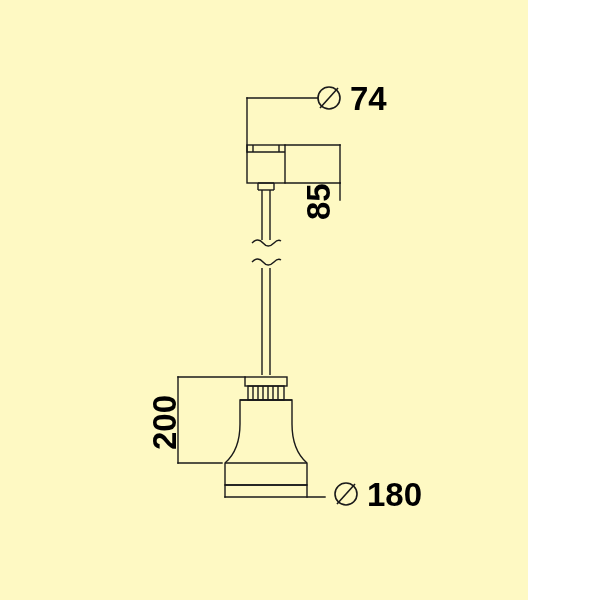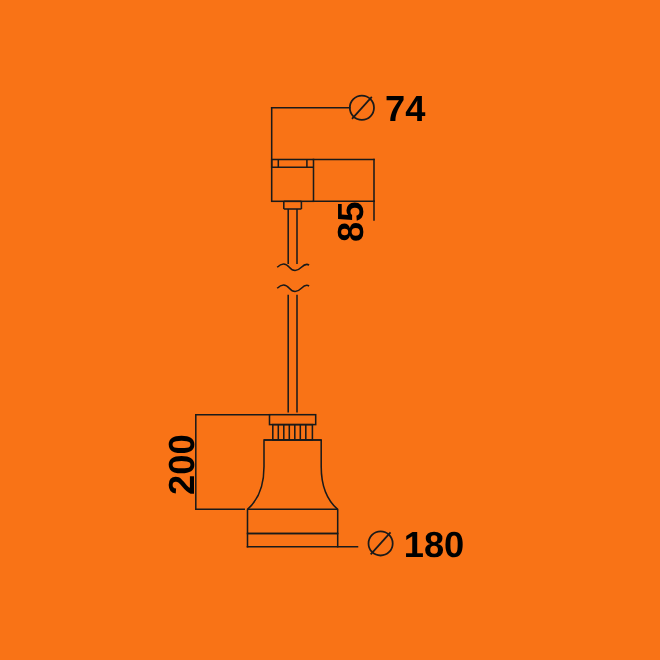--- a/index.html
+++ b/index.html
@@ -8,23 +8,23 @@
     background: #ffffff;
   }
   body {
     width: 600px;
     height: 600px;
     font-family: "Liberation Sans", sans-serif;
     overflow: hidden;
   }
   #drawing-root {
     position: relative;
-    width: 600px;
+    width: 528px;
     height: 600px;
-    background: #f97316;
+    background: #fef9c3;
   }
   svg#technical-drawing {
     display: block;
     width: 600px;
     height: 600px;
   }
   .dim-text {
     font-family: "Liberation Sans", sans-serif;
     font-size: 33px;
     font-weight: bold;

